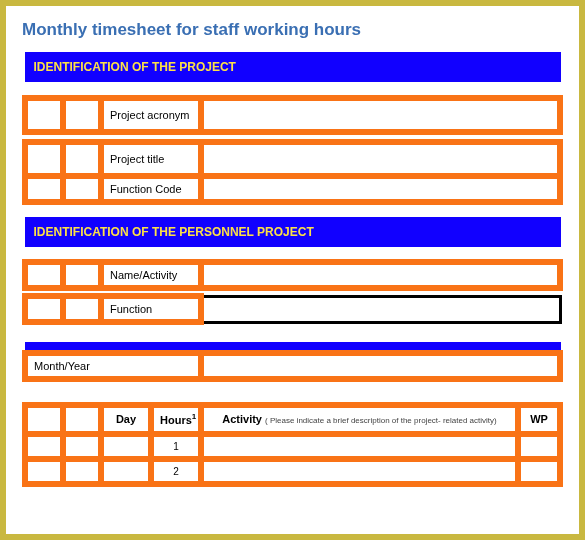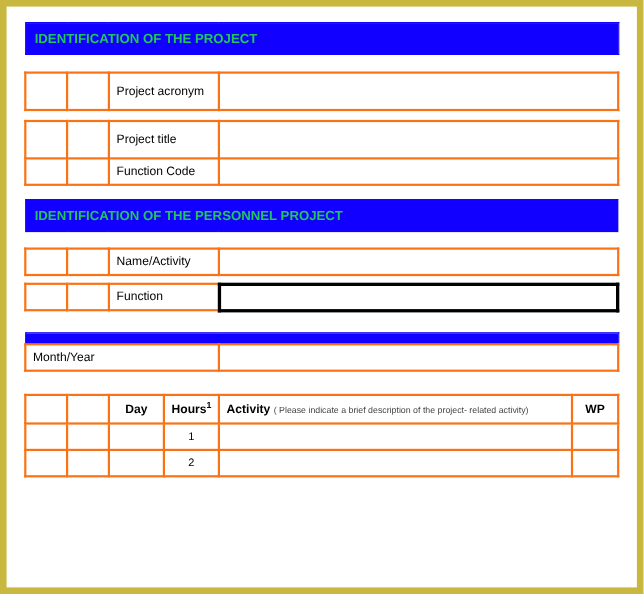--- a/index.html
+++ b/index.html
@@ -19,30 +19,30 @@
     font-size: 17px;
     font-weight: bold;
     margin-bottom: 12px;
   }
   table {
     width: 100%;
     border-collapse: collapse;
     table-layout: fixed;
   }
   td {
-    border: 2px solid #f97316;
+    border: 6px solid #f97316;
     font-size: 11px;
     padding: 4px 6px;
     vertical-align: middle;
     background: #fff;
     height: 24px;
   }
   .section-header td {
     background: #1100ff;
-    color: #22c55e;
+    color: #fde047;
     font-weight: bold;
     font-size: 12px;
     padding: 7px 8px;
     border: 1px solid #1100ff;
     height: auto;
   }
   .label-cell {
     font-weight: normal;
     font-size: 11px;
   }
@@ -58,30 +58,31 @@
     border: 1px solid #1100ff;
     height: 10px;
     padding: 0;
   }
   .focused {
     border: 3px solid #000 !important;
   }
   .col-day { text-align: center; font-weight: bold; }
   .col-hours { font-weight: bold; }
   .hours-sup { font-size: 8px; vertical-align: super; }
-  .activity-head { text-align: left; font-weight: bold; font-size: 11px; }
+  .activity-head { text-align: center; font-weight: bold; font-size: 11px; }
   .activity-sub { font-weight: normal; font-size: 8px; color: #444; }
   .wp-head { text-align: center; font-weight: bold; font-size: 11px; }
   .num-cell { text-align: center; font-size: 10px; }
 </style>
 </head>
 <body>
 
 <div class="page">
 
+  <div class="title">Monthly timesheet for staff working hours</div>
 
   <table>
     <colgroup>
       <col style="width:38px">
         <col style="width:38px">
         <col style="width:100px">
         <col>
     </colgroup>
     <tbody>
         <tr class="section-header">

